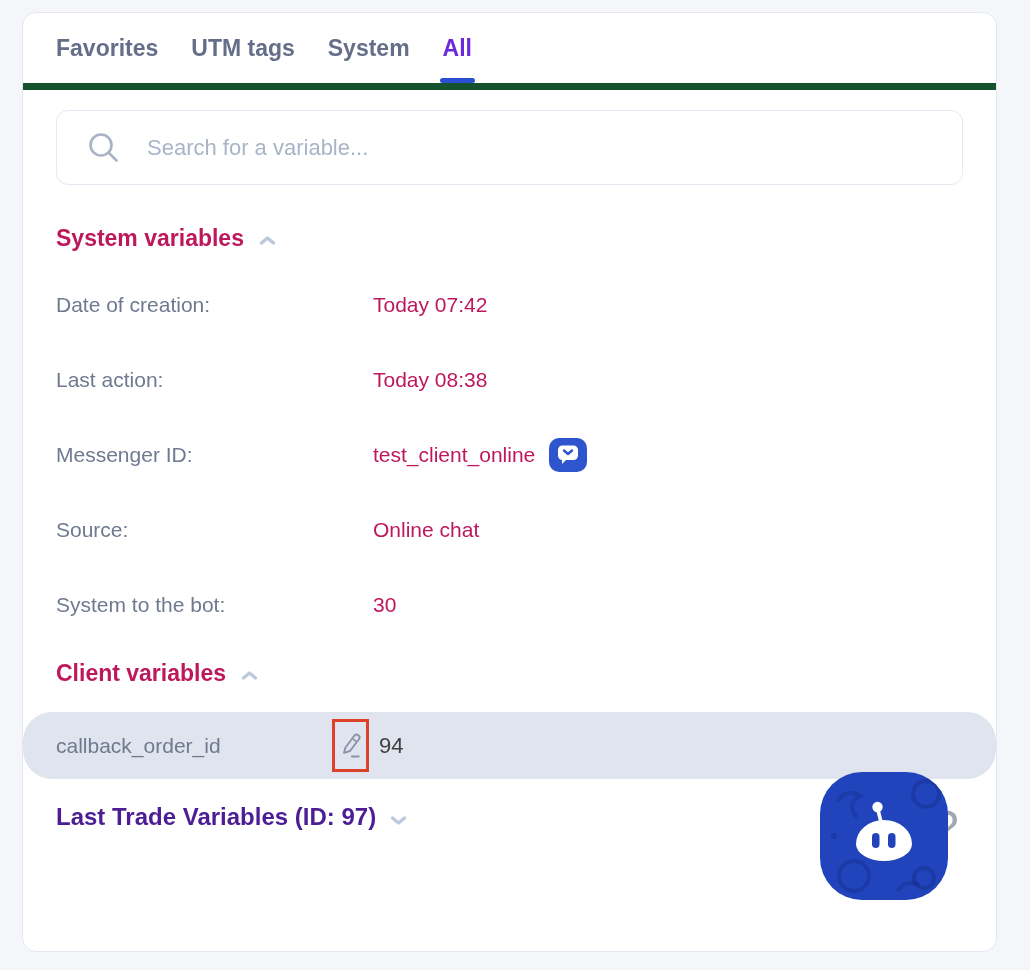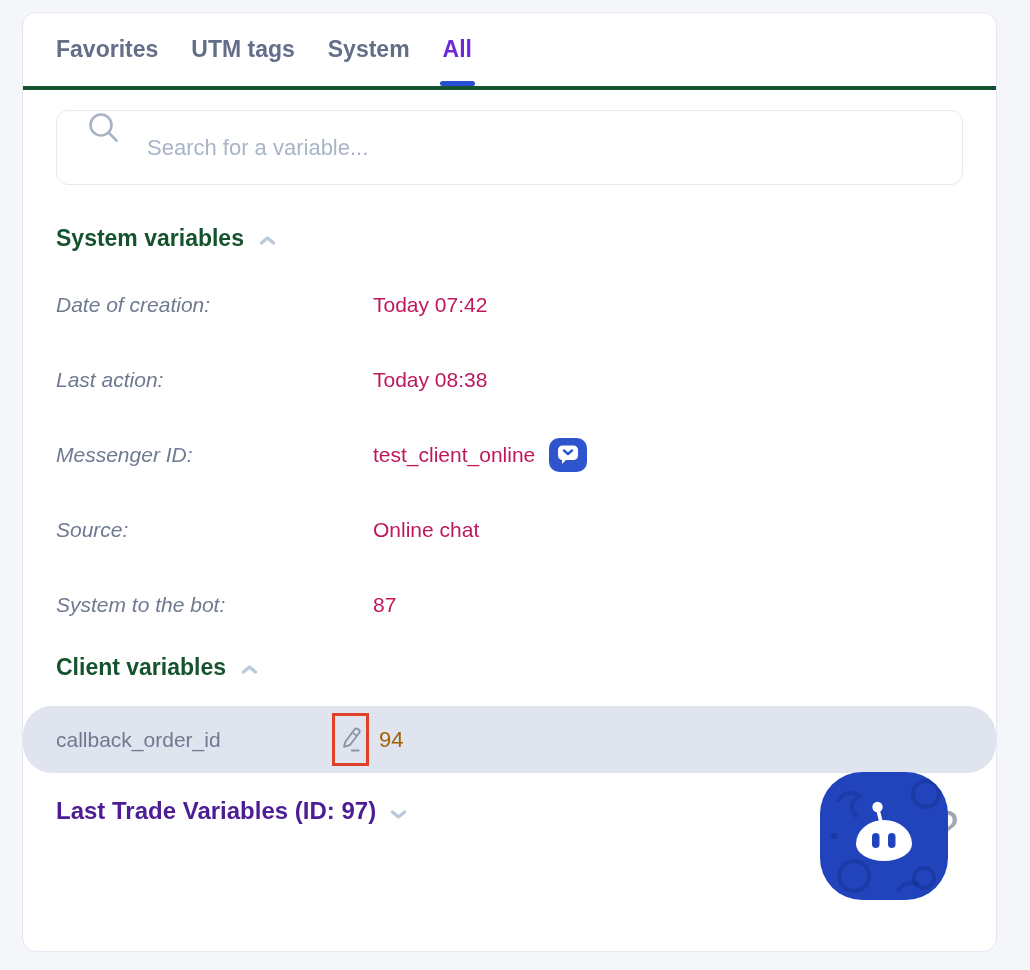--- a/index.html
+++ b/index.html
@@ -15,21 +15,21 @@
     width:975px; height:940px;
     background:#FFFFFF;
     border:1px solid #E4E7F2;
     border-radius:14px;
   }
   
   .tabbar {
     height:77px;
     display:flex; align-items:stretch;
     padding-left:33px;
-    border-bottom:4px solid #14532d;
+    border-bottom:7px solid #14532d;
     gap:33px;
   }
   .tab {
     position:relative;
     display:flex; align-items:center;
     font-size:23px; font-weight:600;
     color:#646E89;
     cursor:pointer;
   }
   .tab.active { color:#6d28d9; }
@@ -39,65 +39,65 @@
     height:5px; border-radius:3px;
     background:#2A4FD2;
   }
   
   .content { padding:0 33px; }
   .searchbox {
     margin-top:20px;
     height:75px;
     border:1px solid #E4E8F2;
     border-radius:12px;
-    display:flex; 
+    display:flex; align-items:center;
     padding:0 4px 0 30px;
     background:#fff;
   }
   .searchbox svg { flex:0 0 auto; }
   .searchbox input {
     border:none; outline:none;
     flex:1 1 auto;
     margin-left:26px;
     font-family:inherit;
     font-size:22px;
     color:#3B4254;
     background:transparent;
   }
   .searchbox input::placeholder { color:#A9B4C8; }
 
   .section-heading {
     margin-top:38px;
     display:flex; align-items:center; gap:14px;
-    font-size:23px; font-weight:700; color:#14532d;
+    font-size:23px; font-weight:700; color:#be185d;
   }
   .section-heading .caret { margin-top:3px; cursor:pointer; }
 
   .rows { margin-top:14px; }
   .row {
     height:75px;
     display:flex; align-items:center;
   }
   .row-label {
     flex:0 0 317px;
-    font-size:21px; color:#6F7990;font-style:italic;
+    font-size:21px; color:#6F7990;
   }
   .row-value {
     font-size:21px; font-weight:500; color:#be185d;
     display:flex; align-items:center; gap:14px;
     cursor:pointer;
   }
   .msg-badge {
     width:38px; height:34px;
     background:#2F55CE;
     border-radius:10px;
     display:flex; align-items:center; justify-content:center;
     cursor:pointer;
   }
-  .client-heading { margin-top:10px; }
+  .client-heading { margin-top:16px; }
 
   
   .highlight-row {
     margin-top:24px;
     height:67px;
     background:#E0E4EE;
     display:flex; align-items:center;
     padding-left:33px;
     border-radius:29px;
   }
@@ -106,21 +106,21 @@
     font-size:21px; color:#6F7990;
   }
   .edit-box {
     width:37px; height:53px;
     border:3px solid #DD4129;
     display:flex; align-items:center; justify-content:center;
     cursor:pointer;
   }
   .var-value {
     margin-left:10px;
-    font-size:22px; font-weight:500; color:#a16207;
+    font-size:22px; font-weight:500; color:#404040;
   }
 
   .last-trade {
     margin-top:22px;
     padding-left:33px;
     display:flex; align-items:center; gap:13px;
     font-size:24px; font-weight:700; color:#4c1d95;
   }
   .last-trade .caret { margin-top:4px; cursor:pointer; }
 
@@ -194,21 +194,21 @@
             </svg>
           </span>
         </div>
       </div>
       <div class="row">
         <div class="row-label">Source:</div>
         <div class="row-value">Online chat</div>
       </div>
       <div class="row">
         <div class="row-label">System to the bot:</div>
-        <div class="row-value">87</div>
+        <div class="row-value">30</div>
       </div>
     </div>
 
     <div class="section-heading client-heading">
       <span>Client variables</span>
       <span class="caret">
         <svg width="19" height="13" viewBox="0 0 19 13">
           <polyline points="3.5,9 9.5,4 15.5,9" fill="none" stroke="#BCC8DC" stroke-width="3.4" stroke-linecap="round" stroke-linejoin="round"></polyline>
         </svg>
       </span>

